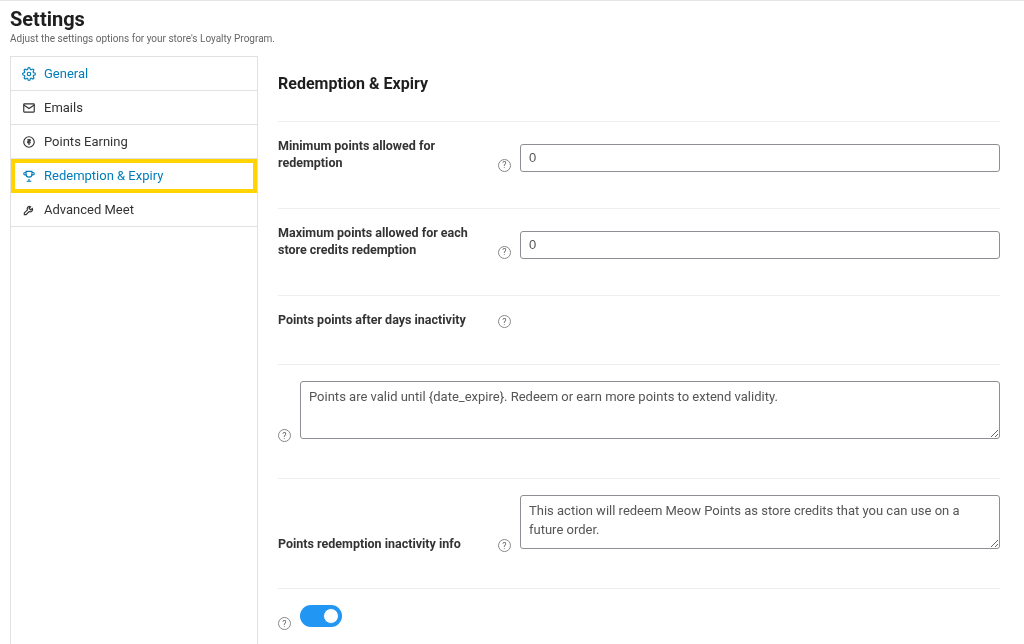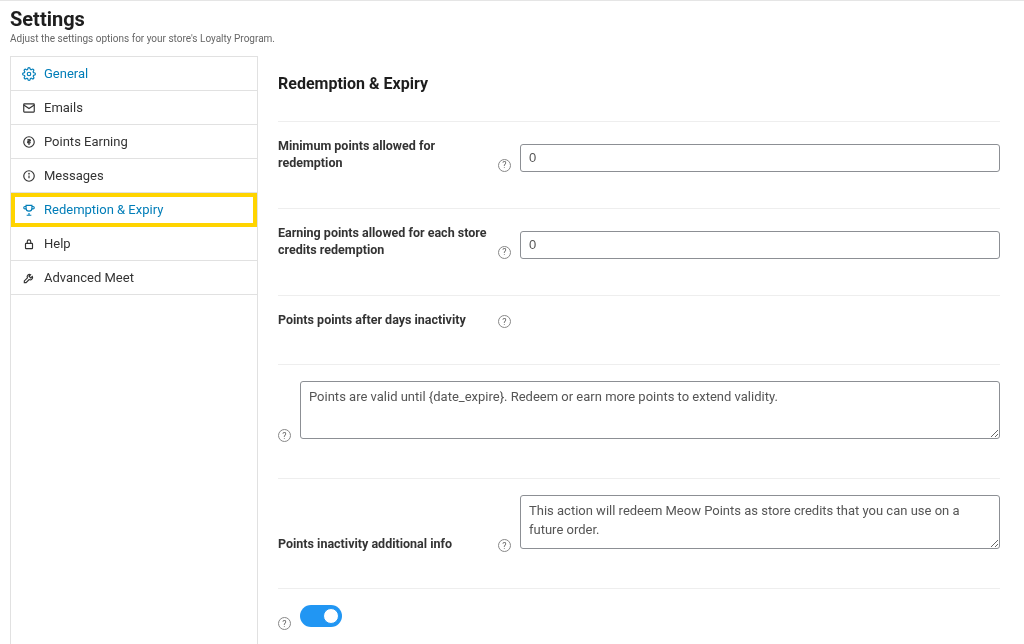--- a/index.html
+++ b/index.html
@@ -197,50 +197,31 @@
       <div class="sidebar-item">
         <span class="icon">
           <svg width="14" height="14" viewBox="0 0 24 24" fill="none" stroke="currentColor" stroke-width="2">
               <circle cx="12" cy="12" r="9"></circle>
               <path d="M12 7v10M9.5 9.5c0-1 1-1.5 2.5-1.5s2.5.5 2.5 1.5-1 1.5-2.5 1.5-2.5.5-2.5 1.5 1 1.5 2.5 1.5 2.5-.5 2.5-1.5"></path>
             </svg>
         </span>
         <span>Points Earning</span>
       </div>
 
-      <div class="sidebar-item">
-        <span class="icon">
-          <svg width="14" height="14" viewBox="0 0 24 24" fill="none" stroke="currentColor" stroke-width="2">
-              <circle cx="12" cy="12" r="9"></circle>
-              <line x1="12" y1="11" x2="12" y2="16"></line>
-              <circle cx="12" cy="8" r="0.5" fill="currentColor"></circle>
-            </svg>
-        </span>
-        <span>Messages</span>
-      </div>
 
       <div class="sidebar-item active highlighted">
         <span class="icon">
           <svg width="14" height="14" viewBox="0 0 24 24" fill="none" stroke="currentColor" stroke-width="2">
               <path d="M8 21h8M12 17v4M7 4h10v5a5 5 0 0 1-10 0V4zM7 6H5a2 2 0 0 0 0 4h2M17 6h2a2 2 0 0 1 0 4h-2"></path>
             </svg>
         </span>
         <span>Redemption &amp; Expiry</span>
       </div>
 
 
-      <div class="sidebar-item">
-        <span class="icon">
-          <svg width="14" height="14" viewBox="0 0 24 24" fill="none" stroke="currentColor" stroke-width="2">
-              <rect x="6" y="11" width="12" height="9" rx="1"></rect>
-              <path d="M9 11V8a3 3 0 0 1 6 0v3"></path>
-            </svg>
-        </span>
-        <span>Help</span>
-      </div>
 
       <div class="sidebar-item">
         <span class="icon">
           <svg width="14" height="14" viewBox="0 0 24 24" fill="none" stroke="currentColor" stroke-width="2">
               <path d="M14.7 6.3a4 4 0 0 0-5.4 5.4L4 17v3h3l5.3-5.3a4 4 0 0 0 5.4-5.4L15 12l-3-3 2.7-2.7z"></path>
             </svg>
         </span>
         <span>Advanced Meet</span>
       </div>
 
@@ -256,21 +237,21 @@
         <div class="help-col">
           <span class="help-icon">?</span>
         </div>
         <div class="input-col">
           <input type="text" value="0" style="">
         </div>
       </div>
 
       <div class="field-row">
         <div class="field-label-col">
-          <div class="field-label">Earning points allowed for each store credits redemption</div>
+          <div class="field-label">Maximum points allowed for each store credits redemption</div>
         </div>
         <div class="help-col">
           <span class="help-icon">?</span>
         </div>
         <div class="input-col">
           <input type="text" value="0" style="">
         </div>
       </div>
 
       <div class="field-row">
@@ -286,21 +267,21 @@
         <div class="help-col">
           <span class="help-icon">?</span>
         </div>
         <div class="input-col">
           <textarea class="expiry" style="">Points are valid until {date_expire}. Redeem or earn more points to extend validity.</textarea>
         </div>
       </div>
 
       <div class="field-row">
         <div class="field-label-col">
-          <div class="field-label">Points inactivity additional info</div>
+          <div class="field-label">Points redemption inactivity info</div>
         </div>
         <div class="help-col">
           <span class="help-icon">?</span>
         </div>
         <div class="input-col">
           <textarea class="redeem" style="">This action will redeem Meow Points as store credits that you can use on a future order.</textarea>
         </div>
       </div>
 
       <div class="field-row" style="border-bottom:none">

